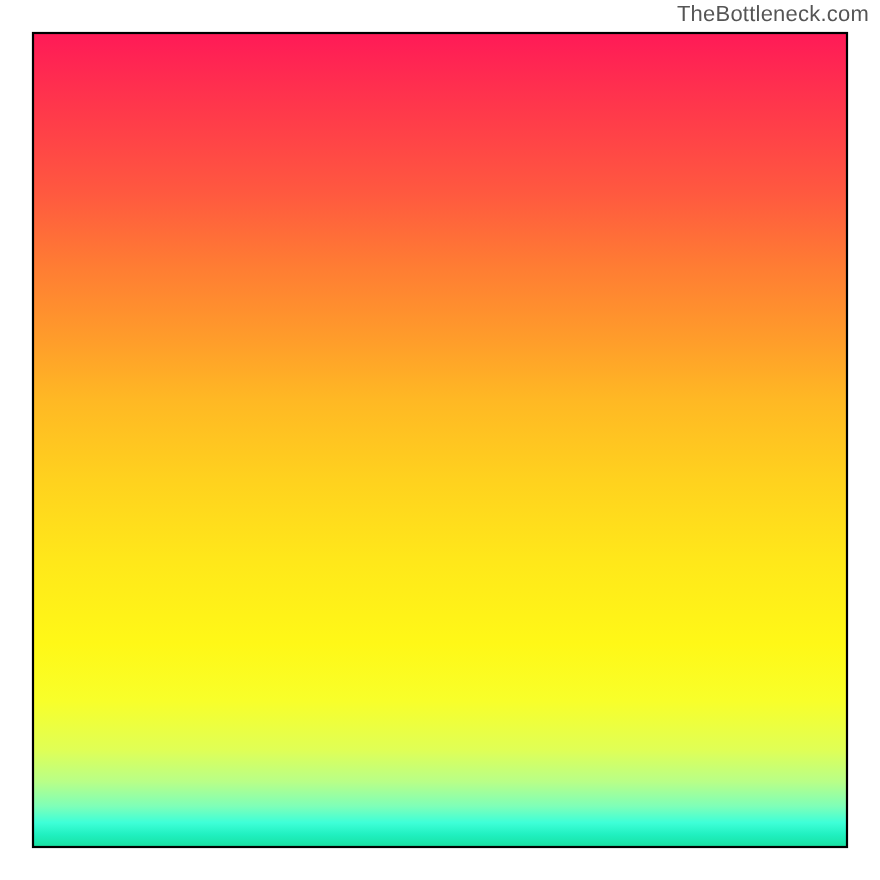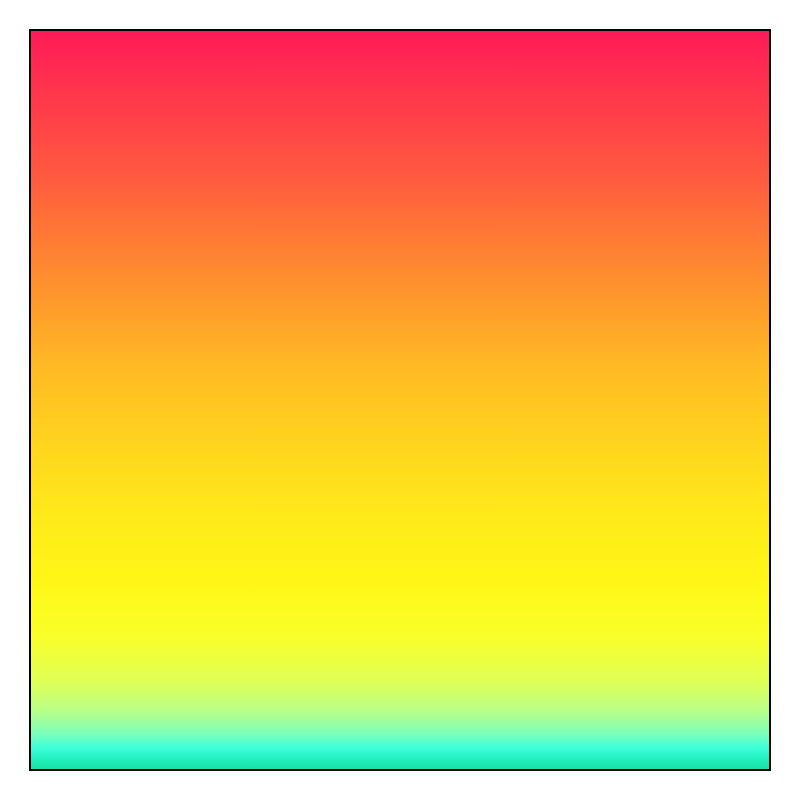--- a/index.html
+++ b/index.html
@@ -74,20 +74,21 @@
     font-size: 20px;
     font-family: Arial, sans-serif;
     letter-spacing: 0.2px;
   }
 </style>
 </head>
 <body>
 
 <div class="frame">
 
+  <div class="watermark">TheBottleneck.com</div>
 
   <div class="plot-area">
     <div class="gradient"></div>
 
     <svg viewBox="0 0 740 740" width="740" height="740">
 
       <path class="axis-line" d="M 0 0 L 0 740 L 740 740"></path>
 
       <path class="curve" d="M 5 0
                C 40 55, 70 110, 100 165

